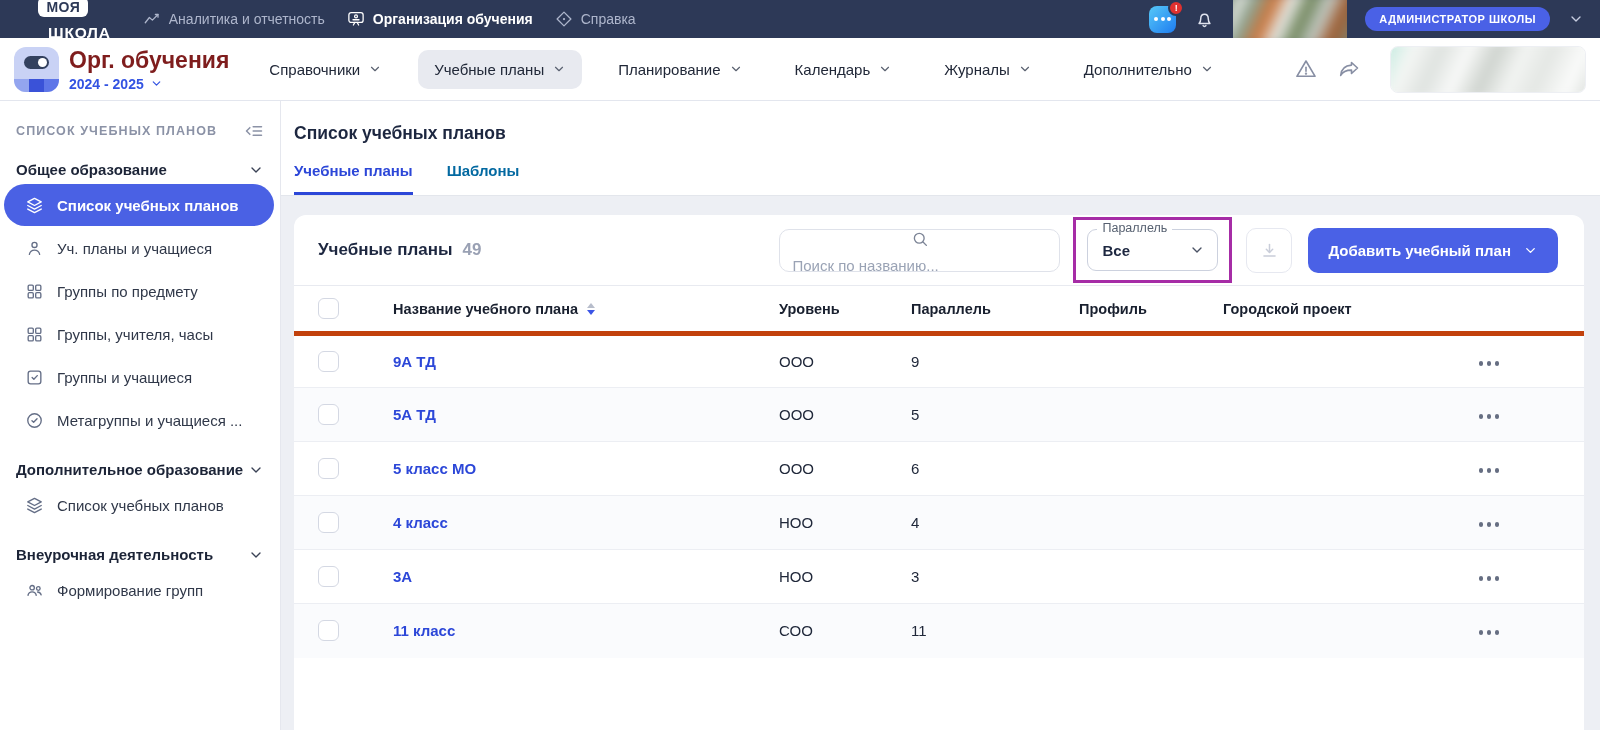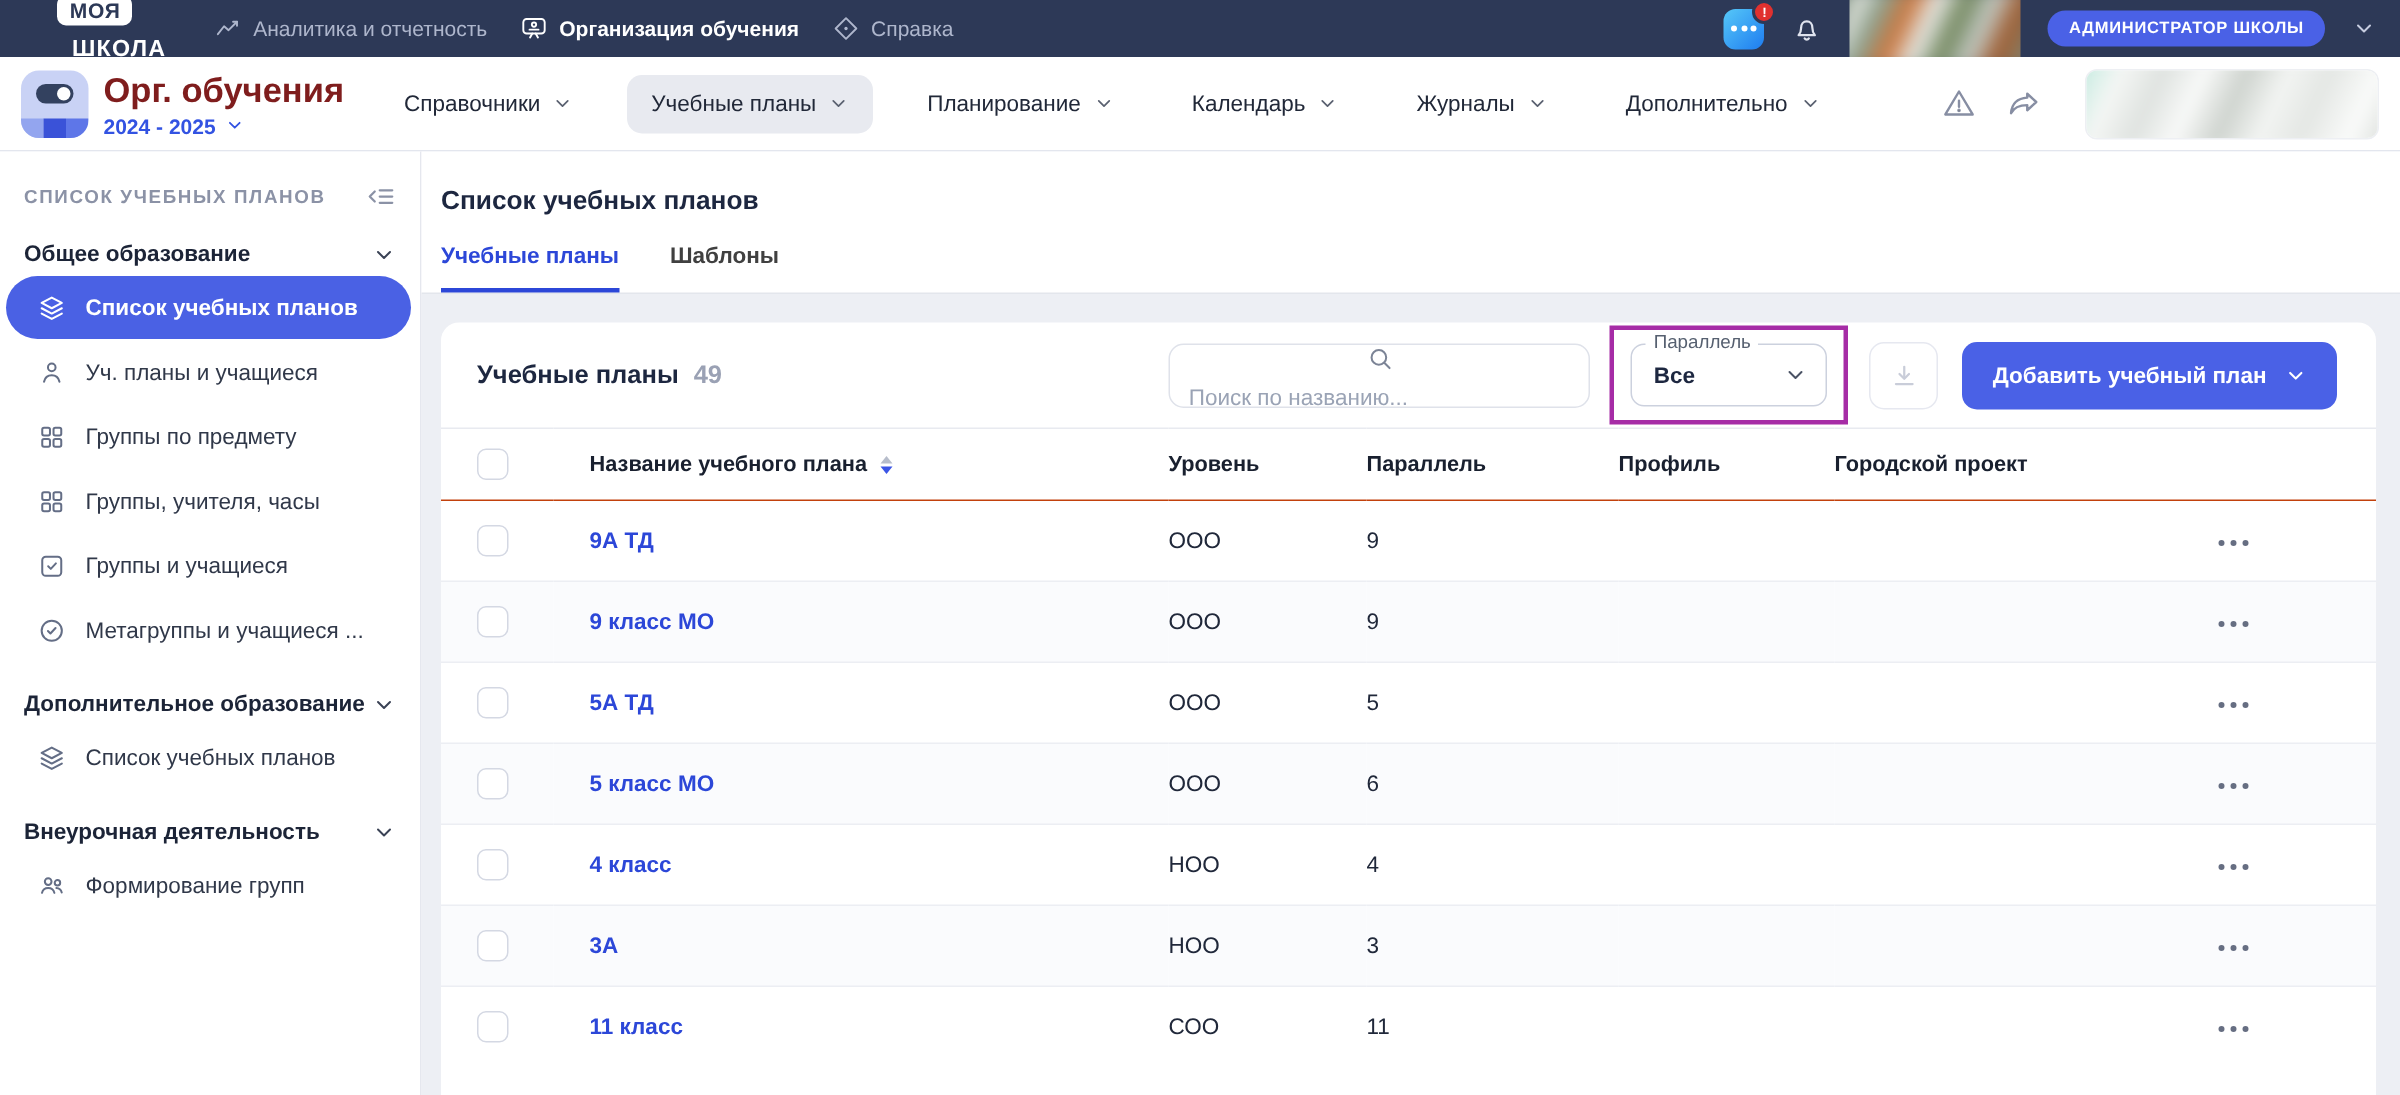--- a/index.html
+++ b/index.html
@@ -69,21 +69,21 @@
   .side-item { display:flex; align-items:center; gap:13px; height:42px; margin:1px -10px 1px -12px;
     padding:0 10px 0 21px; border-radius:21px; font-size:15px; color:#303849; cursor:pointer; }
   .side-item svg { width:19px; height:19px; stroke:#646e86; fill:none; stroke-width:1.7; stroke-linecap:round; stroke-linejoin:round; flex:none;}
   .side-item.active { background:#4a61e4; color:#fff; font-weight:700; }
   .side-item.active svg { stroke:#fff; }
 
   .main { flex:1; display:flex; flex-direction:column; background:#edeff4; min-width:0;}
   .page-head { background:#fff; padding:22px 24px 0 13px; border-bottom:1px solid #e3e6ec; }
   .page-title { font-size:17.5px; font-weight:800; color:#1d2740; }
   .tabs { display:flex; gap:34px; margin-top:18px; }
-  .tab { padding-bottom:13px; font-size:15px; font-weight:600; color:#404040; cursor:pointer; border-bottom:3px solid transparent;}
+  .tab { padding-bottom:13px; font-size:15px; font-weight:600; color:#0369a1; cursor:pointer; border-bottom:3px solid transparent;}
   .tab.active { color:#2c47d8; border-bottom-color:#2c47d8; }
   .page-body { flex:1; padding:19px 0 0 13px; }
   .card { background:#fff; width:1290px; height:100%; border-radius:12px 12px 0 0; }
 
   
   .toolbar { height:70px; display:flex; align-items:center; padding:0 26px 0 24px; }
   .tb-title { font-size:17px; font-weight:800; color:#1d2740; }
   .tb-count { font-size:17px; font-weight:700; color:#9aa1b4; margin-left:10px; }
   .tb-spacer { flex:1; }
   .search { width:281px; height:43px; border:1.5px solid #dfe2ea; border-radius:10px; display:flex; align-items:center;
@@ -99,21 +99,21 @@
   .select svg { width:16px; height:16px; stroke:#4a5264; fill:none; stroke-width:2; stroke-linecap:round; stroke-linejoin:round;}
   .dl-btn { width:46px; height:45px; border:1.5px solid #e6e8f0; border-radius:10px; background:#fff; margin-left:14px;
     display:flex; align-items:center; justify-content:center; cursor:pointer; }
   .dl-btn svg { width:19px; height:19px; stroke:#c9cdd9; fill:none; stroke-width:1.9; stroke-linecap:round; stroke-linejoin:round;}
   .add-btn { height:45px; margin-left:16px; background:#4a61e6; border:none; border-radius:10px; color:#fff;
     font-size:15px; font-weight:700; font-family:inherit; padding:0 20px; display:flex; align-items:center; gap:12px; cursor:pointer;}
   .add-btn svg { width:15px; height:15px; stroke:#fff; fill:none; stroke-width:2.2; stroke-linecap:round; stroke-linejoin:round;}
 
   
   table { width:100%; border-collapse:collapse; table-layout:fixed; }
-  thead th { height:48px; border-top:1px solid #e8eaf0; border-bottom:1px solid #c2410c;
+  thead th { height:48px; border-top:1px solid #e8eaf0; border-bottom:5px solid #c2410c;
     font-size:14.5px; font-weight:700; color:#19202f; text-align:left; }
   tbody tr { height:54px; }
   tbody tr + tr { border-top:1px solid #eceef3; }
   tbody tr:nth-child(even) { background:#fafbfd; }
   td { font-size:15px; color:#20283a; }
   .cell-pad { padding-left:24px; }
   .checkbox { width:21px; height:21px; border:1.5px solid #d4d8e3; border-radius:6px; background:#fff; margin-left:24px; cursor:pointer;}
   .th-name { display:flex; align-items:center; gap:9px; padding-left:24px; }
   .sort { display:inline-flex; flex-direction:column; gap:2px; cursor:pointer; }
   .sort .up { width:0; height:0; border-left:4.5px solid transparent; border-right:4.5px solid transparent; border-bottom:5.5px solid #b7bdcb;}
@@ -448,35 +448,20 @@
               <td class="actions-cell"><span class="dots">
                     <i></i>
                     <i></i>
                     <i></i>
                   </span></td>
             </tr>
             <tr>
               <td>
                   <div class="checkbox"></div>
                 </td>
-              <td class="cell-pad"><span class="plan-link">9 класс МО</span></td>
-              <td>ООО</td>
-              <td>9</td>
-              <td></td>
-              <td></td>
-              <td class="actions-cell"><span class="dots">
-                    <i></i>
-                    <i></i>
-                    <i></i>
-                  </span></td>
-            </tr>
-            <tr>
-              <td>
-                  <div class="checkbox"></div>
-                </td>
               <td class="cell-pad"><span class="plan-link">5А ТД</span></td>
               <td>ООО</td>
               <td>5</td>
               <td></td>
               <td></td>
               <td class="actions-cell"><span class="dots">
                     <i></i>
                     <i></i>
                     <i></i>
                   </span></td>

